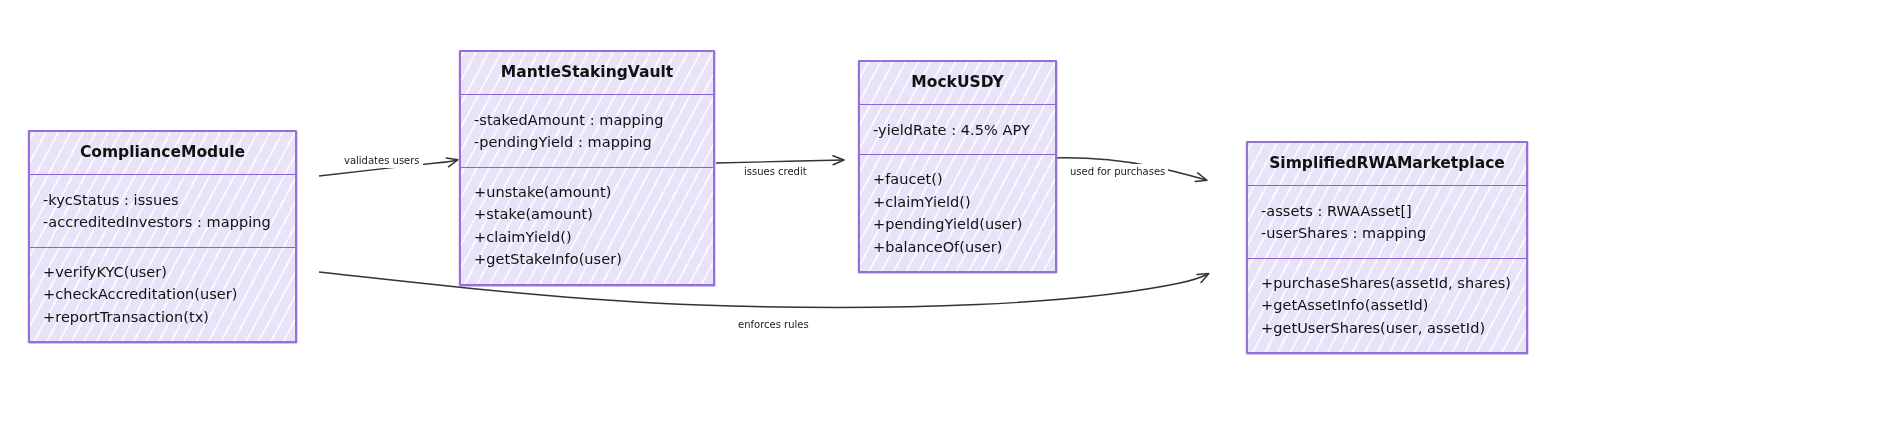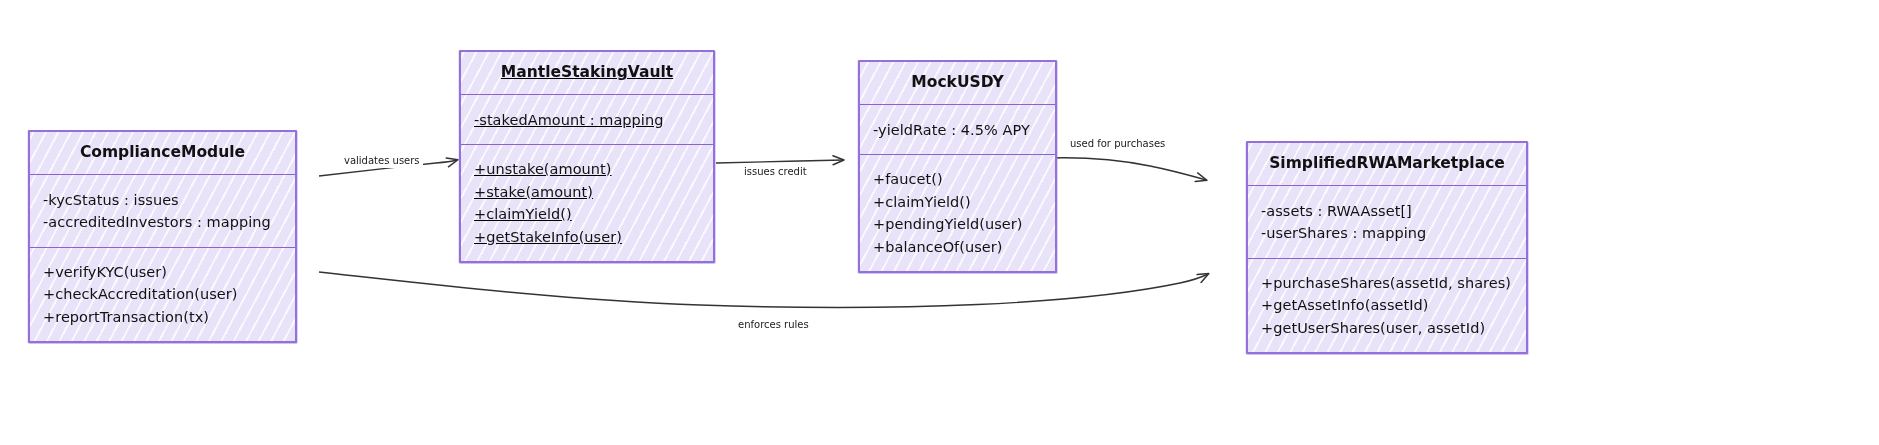--- a/index.html
+++ b/index.html
@@ -103,25 +103,26 @@
       <div class="uml-member">-accreditedInvestors : mapping</div>
     </div>
     <div class="uml-sep"></div>
     <div class="uml-section">
       <div class="uml-member">+verifyKYC(user)</div>
       <div class="uml-member">+checkAccreditation(user)</div>
       <div class="uml-member">+reportTransaction(tx)</div>
     </div>
   </div>
 
-  <div class="uml-class" style="left:459px; top:50px; width:256px;text-decoration:underline;">
+  <div class="uml-class" style="left:459px; top:50px; width:256px;">
     <div class="uml-title">MantleStakingVault</div>
     <div class="uml-sep"></div>
     <div class="uml-section attrs">
       <div class="uml-member">-stakedAmount : mapping</div>
+      <div class="uml-member">-pendingYield : mapping</div>
     </div>
     <div class="uml-sep"></div>
     <div class="uml-section">
       <div class="uml-member">+unstake(amount)</div>
       <div class="uml-member">+stake(amount)</div>
       <div class="uml-member">+claimYield()</div>
       <div class="uml-member">+getStakeInfo(user)</div>
     </div>
   </div>
 
@@ -152,17 +153,17 @@
       <div class="uml-member">+purchaseShares(assetId, shares)</div>
       <div class="uml-member">+getAssetInfo(assetId)</div>
       <div class="uml-member">+getUserShares(user, assetId)</div>
     </div>
   </div>
 
   <div class="edge-label" style="left:341px; top:153px;">validates users</div>
 
   <div class="edge-label" style="left:741px; top:164px;">issues credit</div>
 
-  <div class="edge-label" style="left:1067px; top:136px;">used for purchases</div>
+  <div class="edge-label" style="left:1067px; top:164px;">used for purchases</div>
 
   <div class="edge-label" style="left:735px; top:295px;margin-top:22px;">enforces rules</div>
 
 </div>
 
 </body></html>

